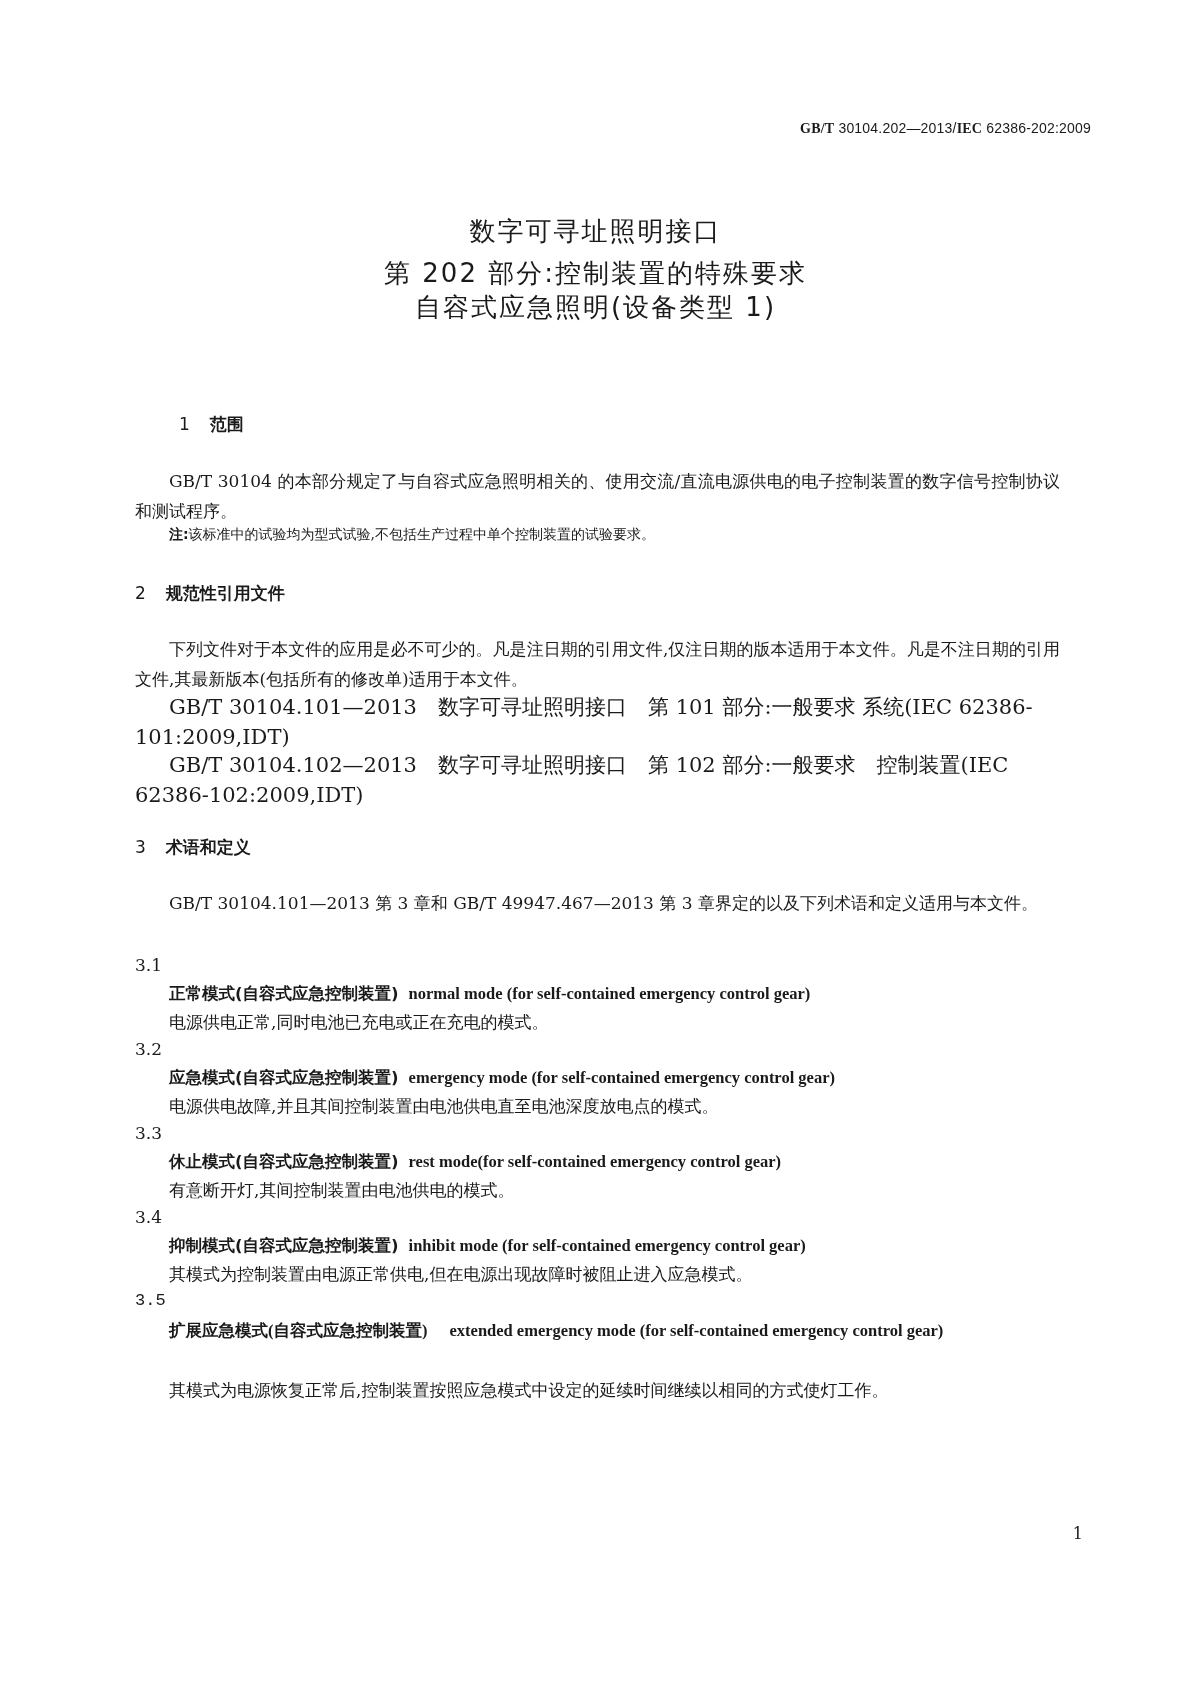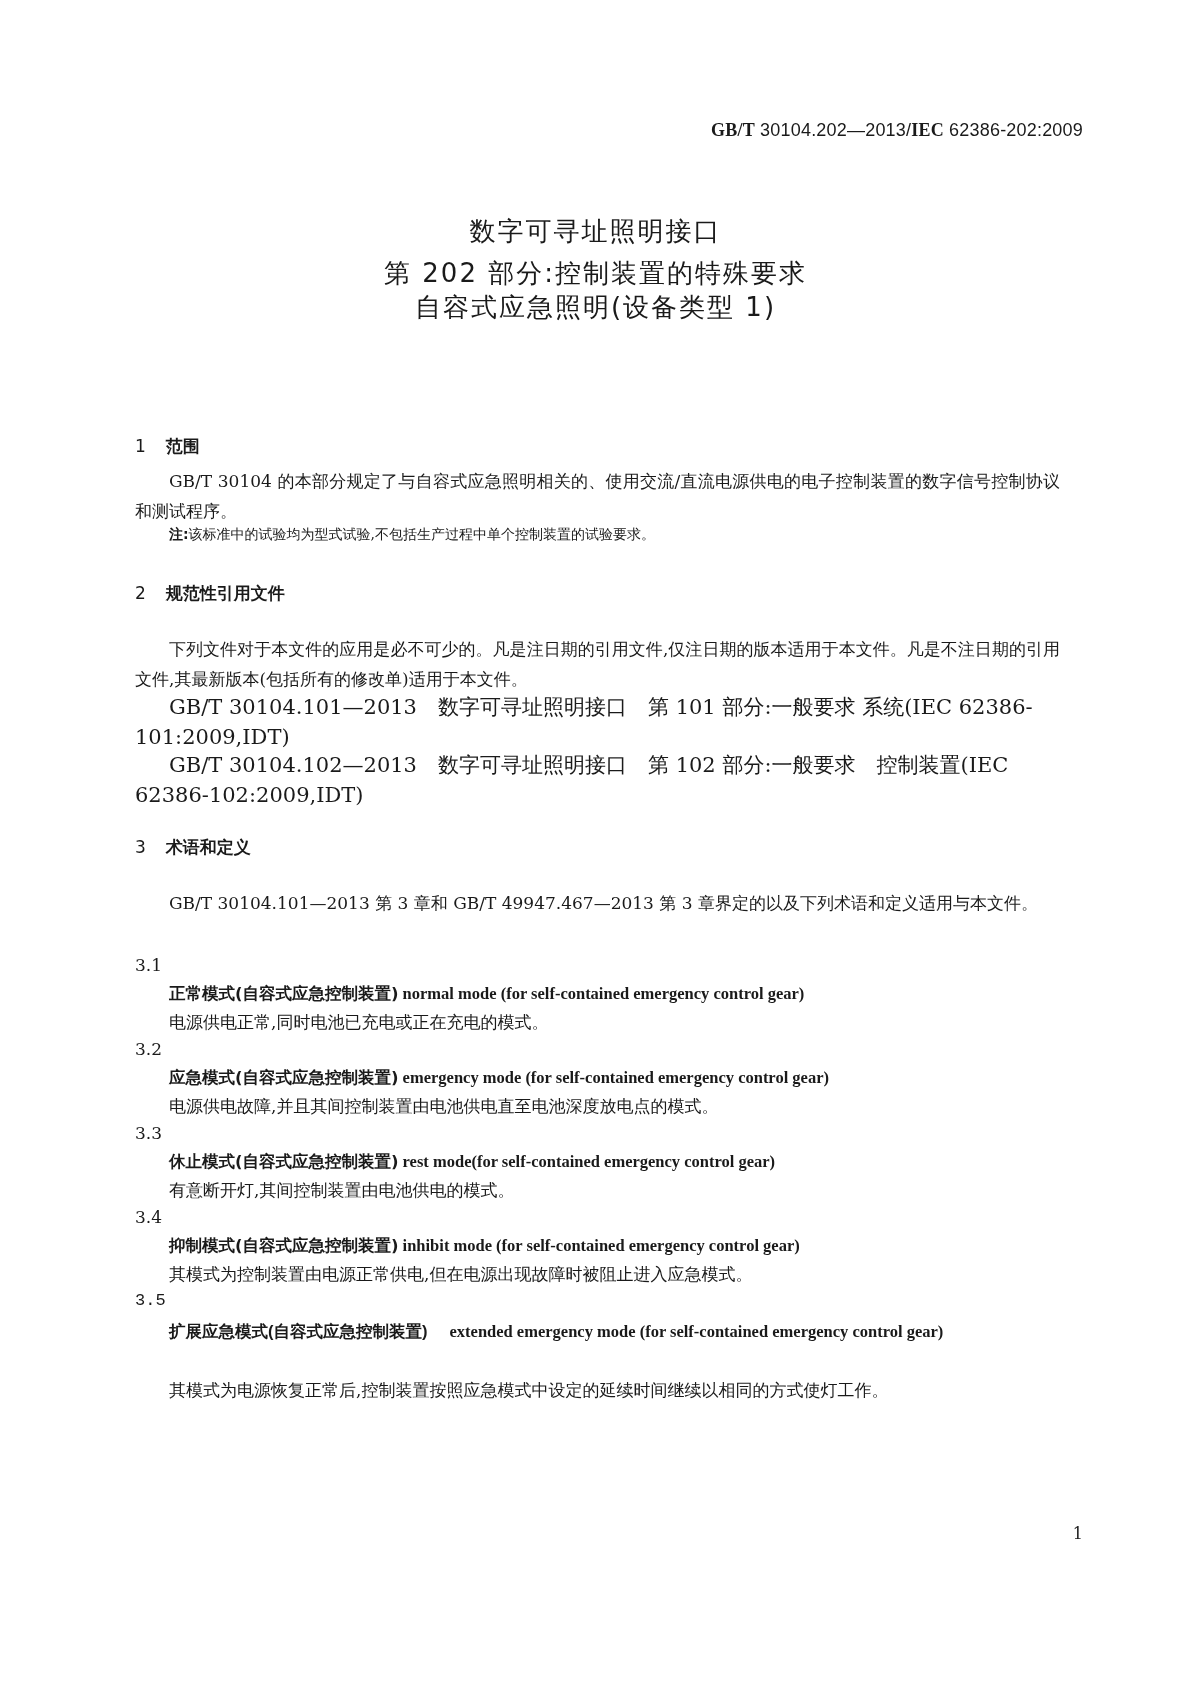--- a/index.html
+++ b/index.html
@@ -1,52 +1,52 @@
 <!DOCTYPE html>
 <html><head>
 <meta charset="utf-8">
 <style>
   html, body { margin: 0; padding: 0; background: #ffffff; }
   body { width: 1191px; height: 1684px; position: relative; overflow: hidden;
          font-family: "DejaVu Serif", "Liberation Serif", serif; color: #1a1a1a; }
   .abs { position: absolute; white-space: nowrap; }
-  .std-code { top: 120px; right: 108px; font-size: 18px; letter-spacing: 0.2px;
+  .std-code { top: 120px; right: 100px; font-size: 14px; letter-spacing: 0.2px;
               font-family: "Liberation Sans", "DejaVu Sans", sans-serif; }
   .std-code b { font-family: "Liberation Serif", serif; font-weight: bold; }
   .title { left: 0; width: 1191px; text-align: center; font-size: 26px; letter-spacing: 2px;
            font-family: "DejaVu Sans", "Liberation Sans", sans-serif; font-weight: normal; }
   .heading { left: 135px; font-size: 17px; font-family: "DejaVu Sans", "Liberation Sans", sans-serif; font-weight: bold; }
   .heading .num { font-weight: normal; margin-right: 20px; }
   .para { left: 135px; width: 925px; font-size: 17px; line-height: 30px; white-space: normal; text-align: justify; text-align-last: left; }
   .indent { text-indent: 34px; }
   .note { left: 169px; font-size: 14px; }
   .note b { font-family: "DejaVu Sans", sans-serif; }
   .ref { left: 135px; width: 925px; font-size: 21px; line-height: 30px; white-space: normal; text-indent: 34px; }
   .clause-num { left: 135px; font-size: 17px; }
   .term { left: 169px; font-size: 16.5px; }
   .term .zh { font-family: "DejaVu Sans", sans-serif; font-weight: bold; }
-  .term .en { font-family: "Liberation Serif", serif; font-weight: bold; margin-left: 4px; }
+  .term .en { font-family: "Liberation Serif", serif; font-weight: bold; margin-left: 10px; }
   .def { left: 169px; font-size: 17px; }
   .term-wrap { left: 135px; width: 925px; font-size: 16.5px; line-height: 30px; white-space: normal; text-indent: 34px; text-align: justify; }
-  .term-wrap .zh { font-family: Liberation Sans, sans-serif; font-weight: bold; }
+  .term-wrap .zh { font-family: Liberation Serif, serif; font-weight: bold; }
   .term-wrap .en { font-family: "Liberation Serif", serif; font-weight: bold; margin-left: 22px; }
   .page-num { top: 1524px; right: 108px; font-size: 16px; }
 </style>
 </head>
 <body>
 
 <div class="abs std-code">
   <b>GB/T</b><span> 30104.202—2013/</span><b>IEC</b><span> 62386-202:2009</span>
 </div>
 
 <div class="abs title" style="top:214px;">数字可寻址照明接口</div>
 <div class="abs title" style="top:256px;">第 202 部分:控制装置的特殊要求</div>
 <div class="abs title" style="top:290px;">自容式应急照明(设备类型 1)</div>
 
-<div class="abs heading" style="top:435px;">
+<div class="abs heading" style="top:413px;margin-left:44px;">
   <span class="num">1</span><span>范围</span>
 </div>
 <div class="abs para indent" style="top:466px;">GB/T 30104 的本部分规定了与自容式应急照明相关的、使用交流/直流电源供电的电子控制装置的数字信号控制协议和测试程序。</div>
 <div class="abs note" style="top:526px;">
   <b>注:</b><span>该标准中的试验均为型式试验,不包括生产过程中单个控制装置的试验要求。</span>
 </div>
 
 <div class="abs heading" style="top:582px;">
   <span class="num">2</span><span>规范性引用文件</span>
 </div>

